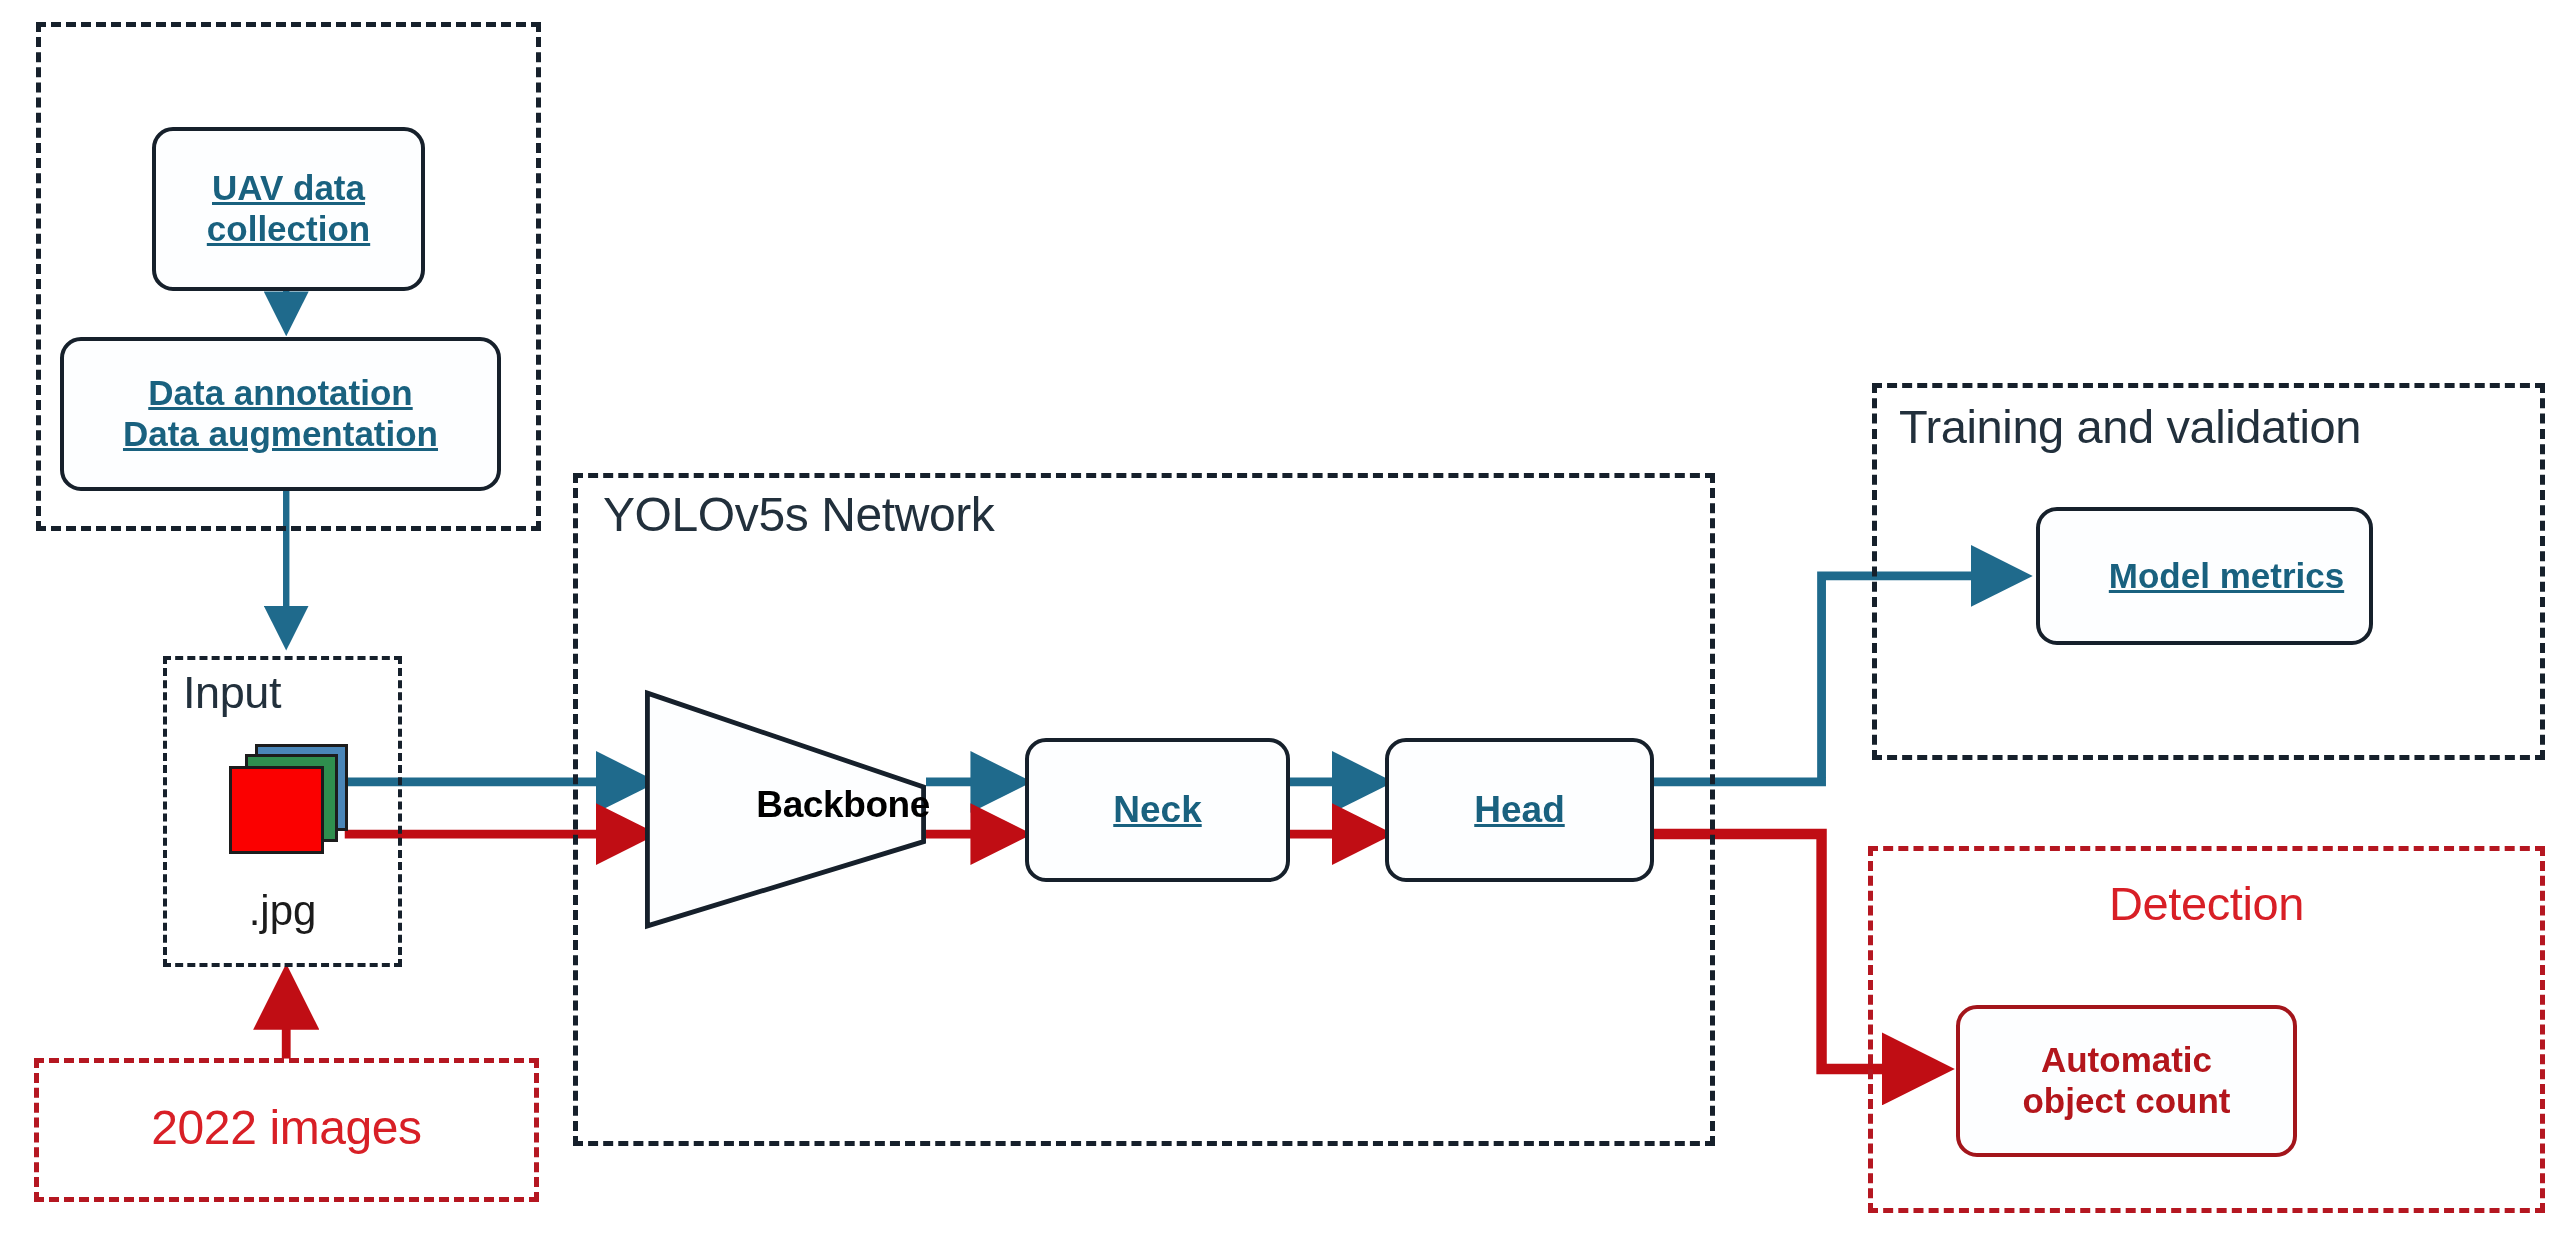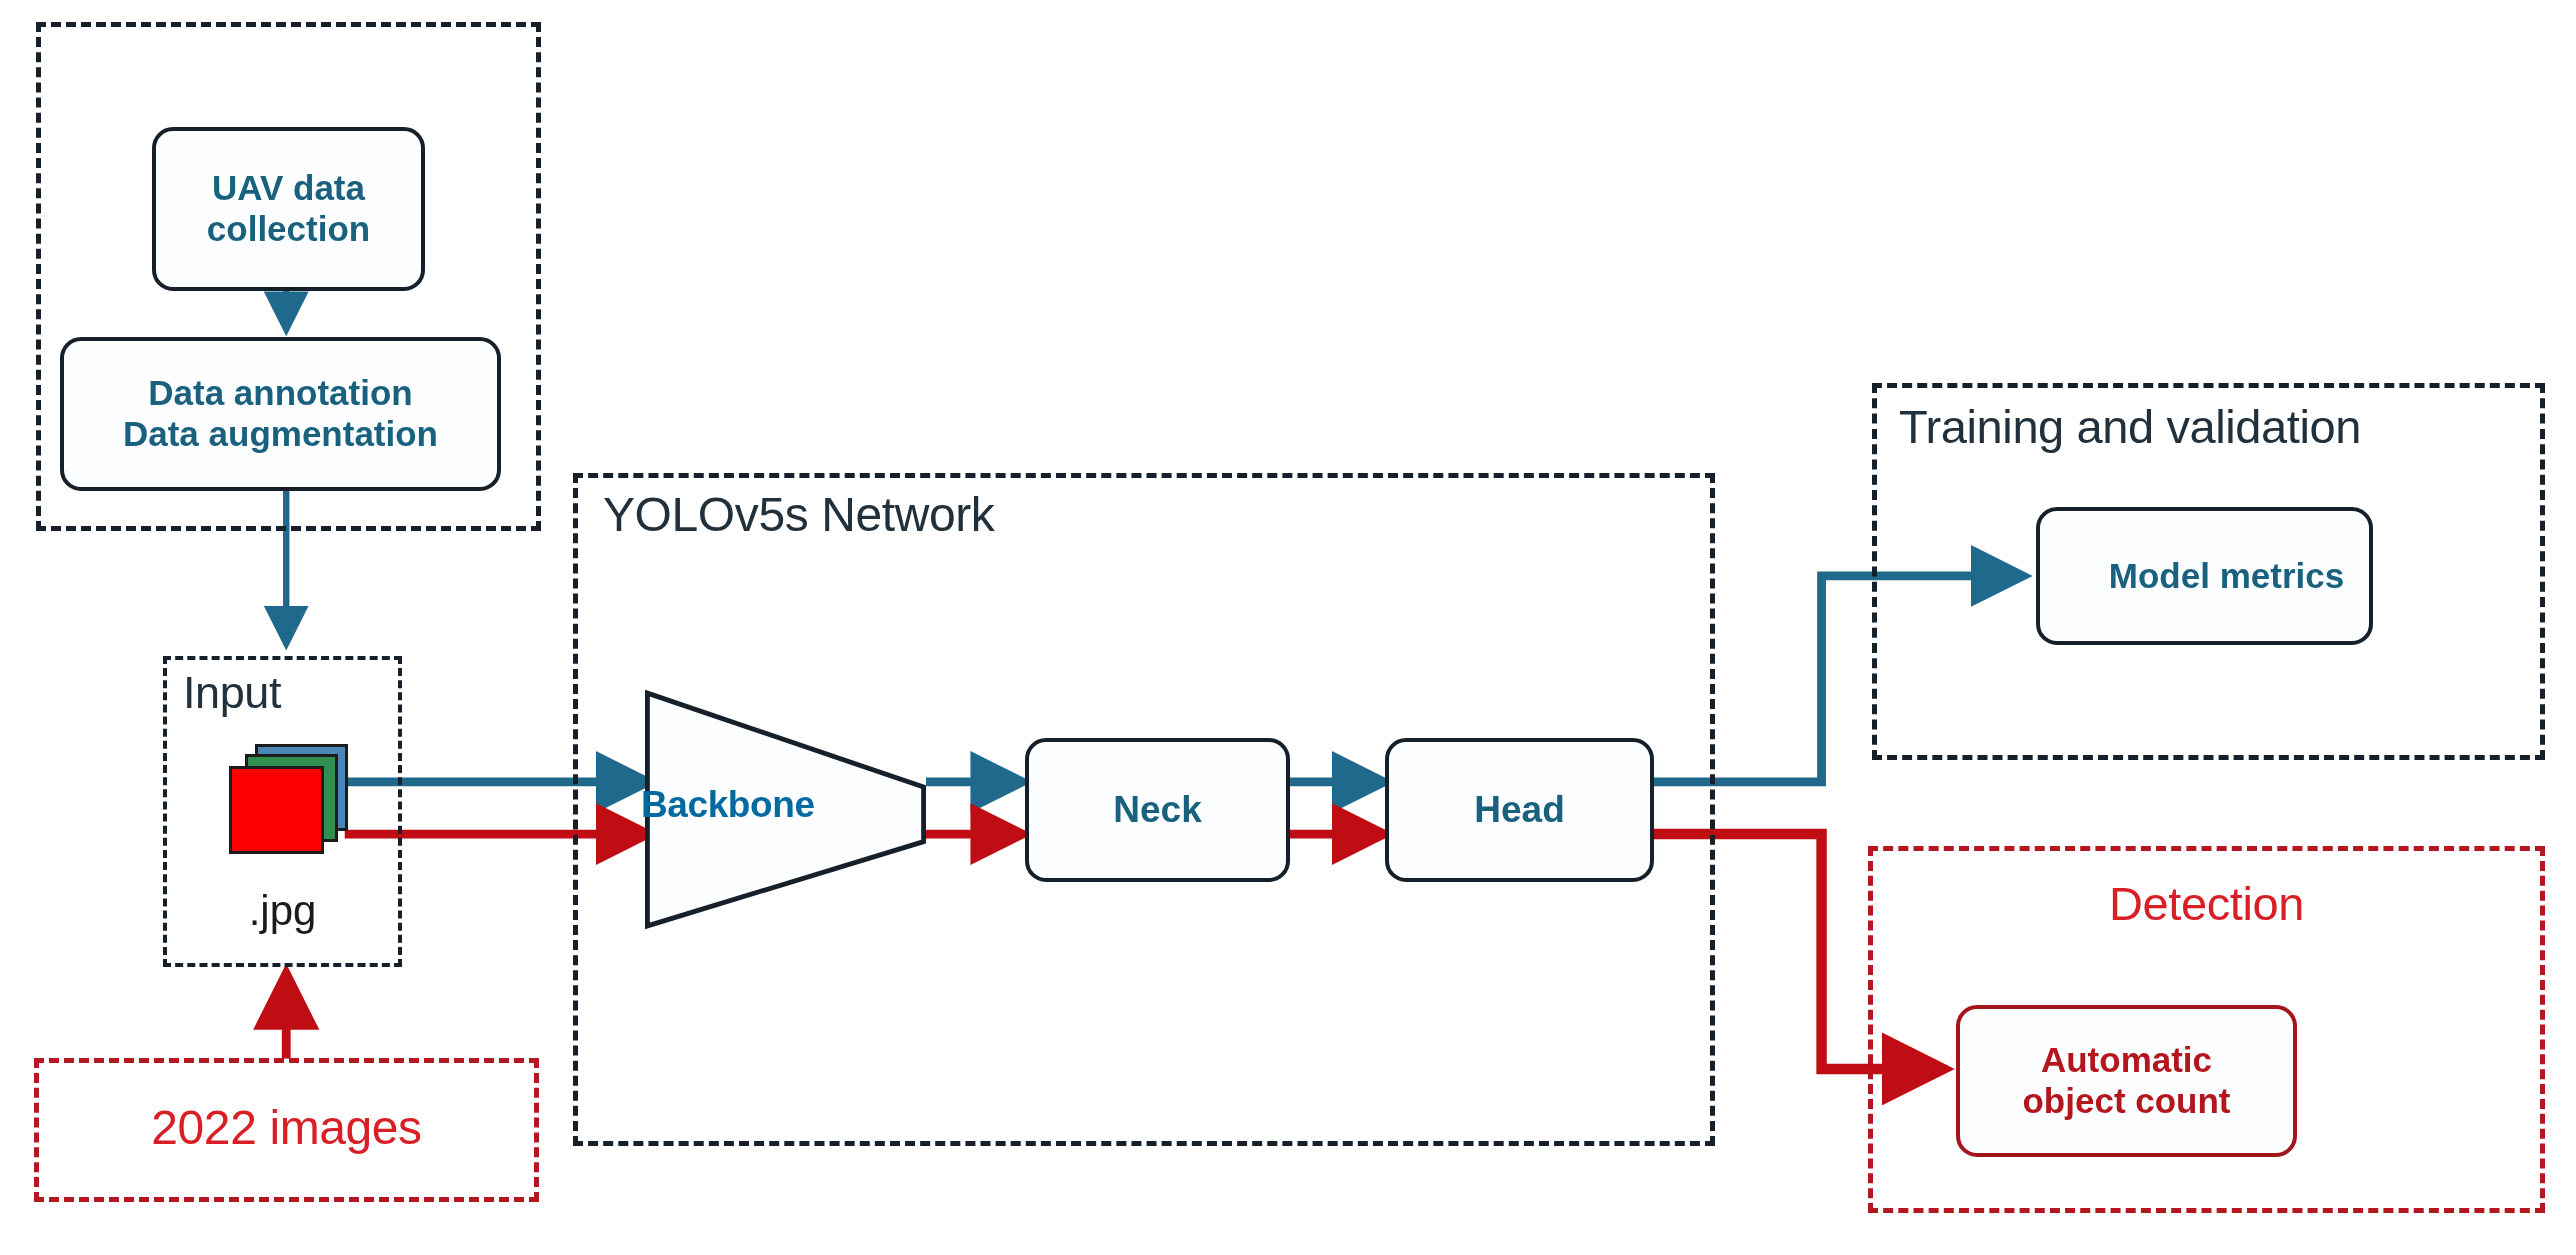--- a/index.html
+++ b/index.html
@@ -51,38 +51,39 @@
     justify-content: center;
     text-align: center;
     border-radius: 21px;
     background: #fdfeff;
     font-weight: bold;
     line-height: 1.16;
   }
   .node.blue {
     border: 4.8px solid #16202b;
     color: #19617f;
+    text-decoration: underline;
   }
   .node.red {
     border: 4.8px solid #a3151b;
     color: #b3161c;
   }
 
   
   .trapez {
     position: absolute;
   }
   .trapez svg { display: block; }
   .trapez-label {
     position: absolute;
     left: 0;
     width: 100%;
-    text-align: left;
+    text-align: right;
     font-weight: bold;
-    color: #0369a1;
+    color: #000000;
     letter-spacing: -0.4px;
   }
 
   
   .imgstack { position: absolute; }
   .imgstack .sheet {
     position: absolute;
     box-sizing: border-box;
     border: 3.2px solid #1c1c1c;
   }

